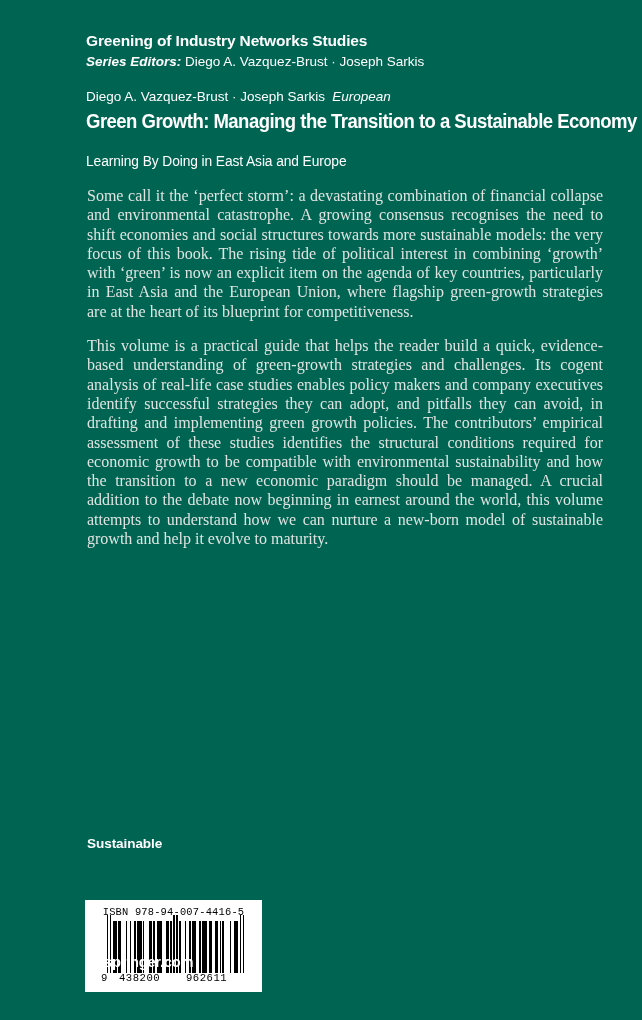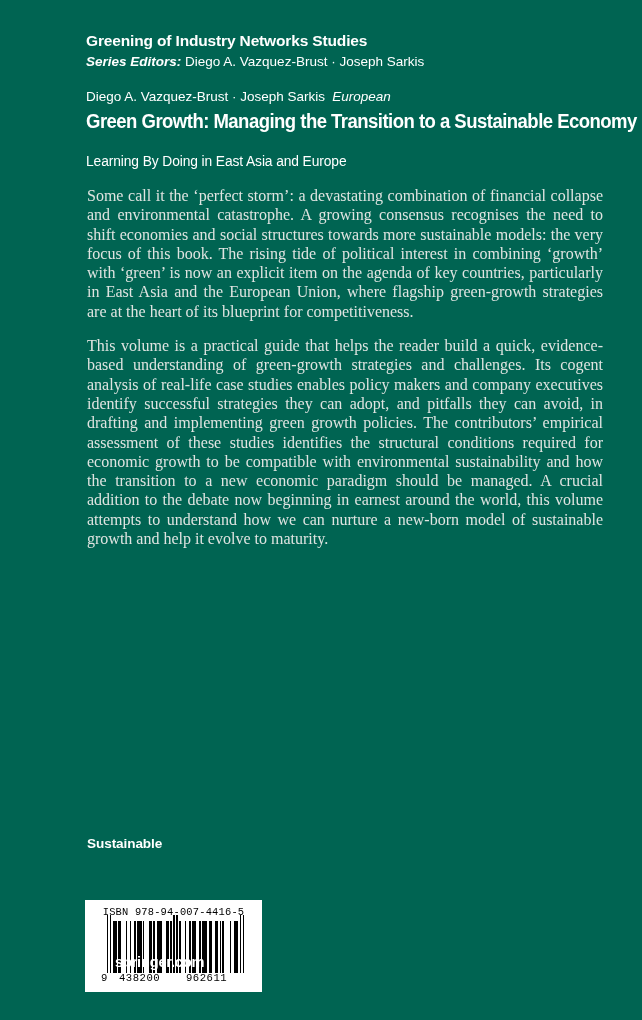--- a/index.html
+++ b/index.html
@@ -172,21 +172,21 @@
   .d-left  { left: 8px; }
   .d-mid   { left: 26px; }
   .d-right { left: 93px; }
 
   .springer {
     position: absolute;
     left: 86px;
     top: 954px;
     display: flex;
     align-items: flex-end;
-    gap: 21px;
+    gap: 10px;
   }
   .springer .tri {
     width: 0;
     height: 0;
     border-left: 8px solid #ffffff;
     border-top: 5px solid transparent;
     border-bottom: 5px solid transparent;
   }
   .springer .txt {
     font-family: "Liberation Sans", sans-serif;

